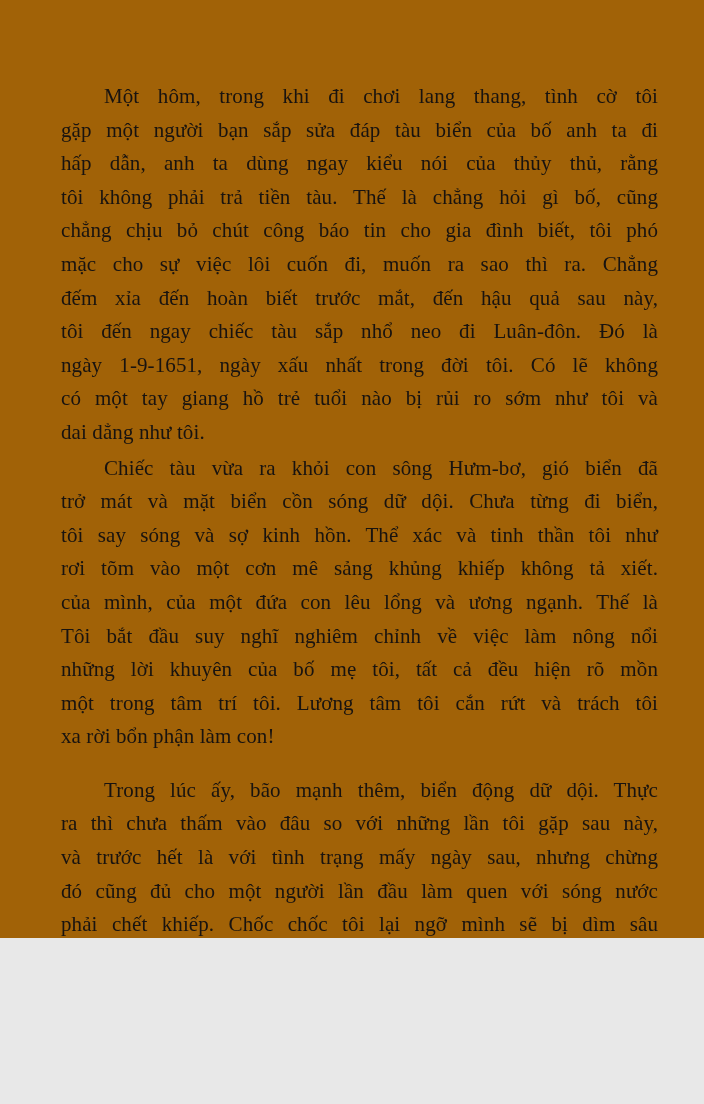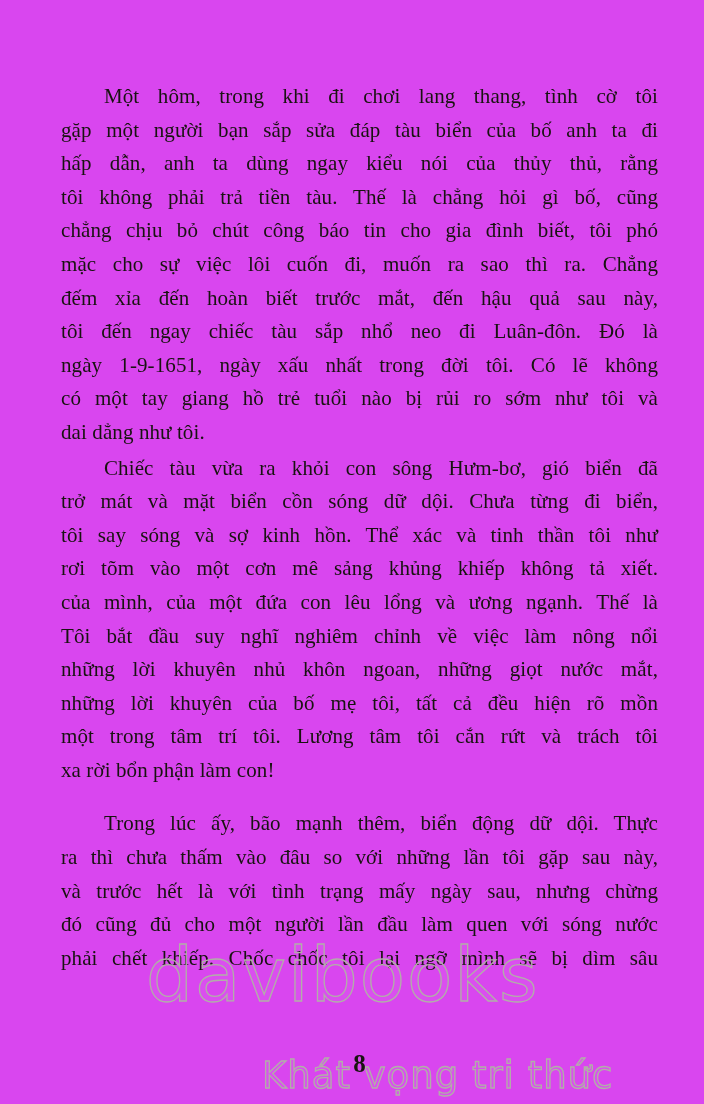--- a/index.html
+++ b/index.html
@@ -1,23 +1,23 @@
 <!DOCTYPE html>
 <html><head>
 <meta charset="utf-8">
 <style>
   html, body { margin: 0; padding: 0; }
   body { background: #e8e8e8; }
 
   .page {
     position: relative;
     width: 704px;
-    height: 1104px;
+    height: 938px;
     margin: 0 auto;
-    background: #d946ef;
+    background: #a16207;
     font-family: "Liberation Serif", "DejaVu Serif", serif;
     color: #181310;
     overflow: hidden;
   }
 
   .text-block {
     position: absolute;
     left: 61px;
     top: 80px;
     width: 597px;
@@ -91,21 +91,20 @@
       <div class="line end">dai dẳng như tôi.</div>
     </div>
 
     <div class="para p2">
       <div class="line first">Chiếc tàu vừa ra khỏi con sông Hưm-bơ, gió biển đã</div>
       <div class="line">trở mát và mặt biển cồn sóng dữ dội. Chưa từng đi biển,</div>
       <div class="line">tôi say sóng và sợ kinh hồn. Thể xác và tinh thần tôi như</div>
       <div class="line">rơi tõm vào một cơn mê sảng khủng khiếp không tả xiết.</div>
       <div class="line">của mình, của một đứa con lêu lổng và ương ngạnh. Thế là</div>
       <div class="line">Tôi bắt đầu suy nghĩ nghiêm chỉnh về việc làm nông nổi</div>
-      <div class="line">những lời khuyên nhủ khôn ngoan, những giọt nước mắt,</div>
       <div class="line">những lời khuyên của bố mẹ tôi, tất cả đều hiện rõ mồn</div>
       <div class="line">một trong tâm trí tôi. Lương tâm tôi cắn rứt và trách tôi</div>
       <div class="line end">xa rời bổn phận làm con!</div>
     </div>
 
     <div class="para p3">
       <div class="line first">Trong lúc ấy, bão mạnh thêm, biển động dữ dội. Thực</div>
       <div class="line">ra thì chưa thấm vào đâu so với những lần tôi gặp sau này,</div>
       <div class="line">và trước hết là với tình trạng mấy ngày sau, nhưng chừng</div>
       <div class="line">đó cũng đủ cho một người lần đầu làm quen với sóng nước</div>

